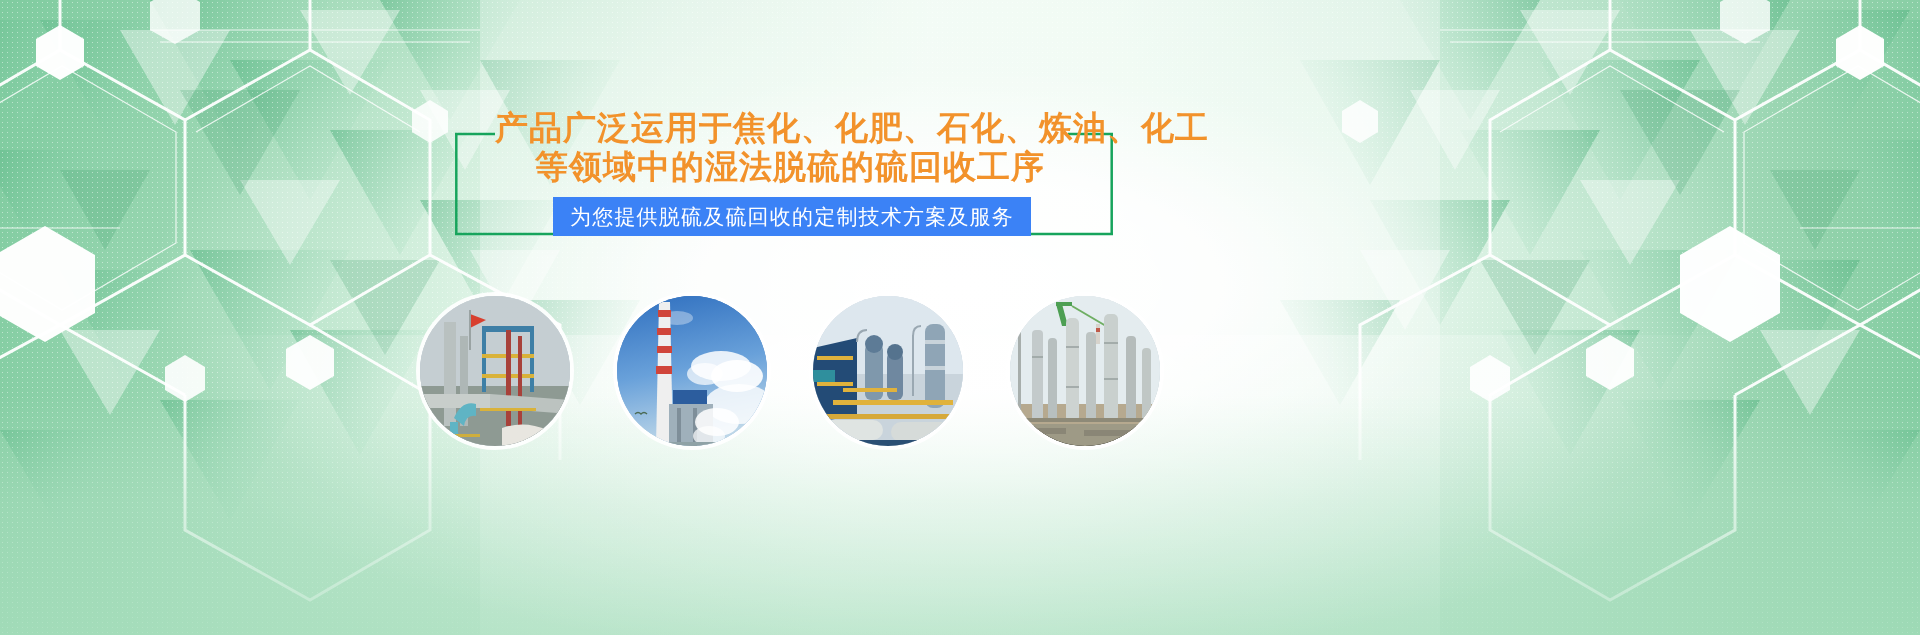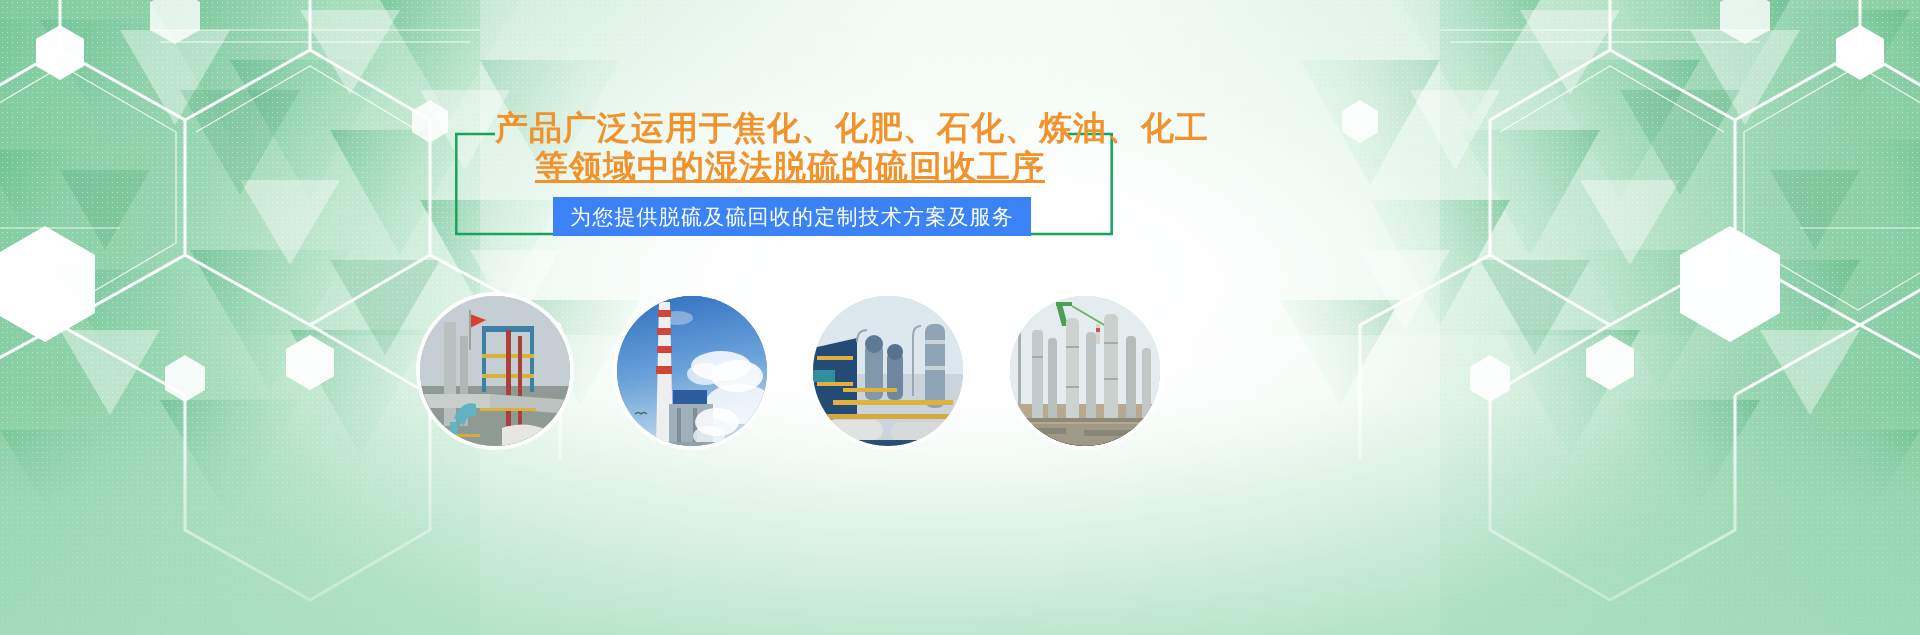--- a/index.html
+++ b/index.html
@@ -39,21 +39,21 @@
 
   .bracket{position:absolute;left:455px;top:130px;width:660px;height:110px;}
   .headline{
     position:absolute;left:495px;top:108px;width:590px;
     color:#f2922b;
     font-size:33px;line-height:39px;font-weight:bold;
     letter-spacing:1px;text-align:center;
     white-space:nowrap;
   }
   .headline .l1{display:block;text-align:left;}
-  .headline .l2{display:block;text-align:center;text-decoration:underline;}
+  .headline .l2{display:block;text-align:center;}
 
   .subbar{
     position:absolute;left:553px;top:197px;
     height:39px;padding:0 17px;
     background:#3b82f6;
     display:flex;align-items:center;
   }
   .subbar span{
     color:#ffffff;font-size:21px;letter-spacing:1.2px;font-weight:500;
     white-space:nowrap;

